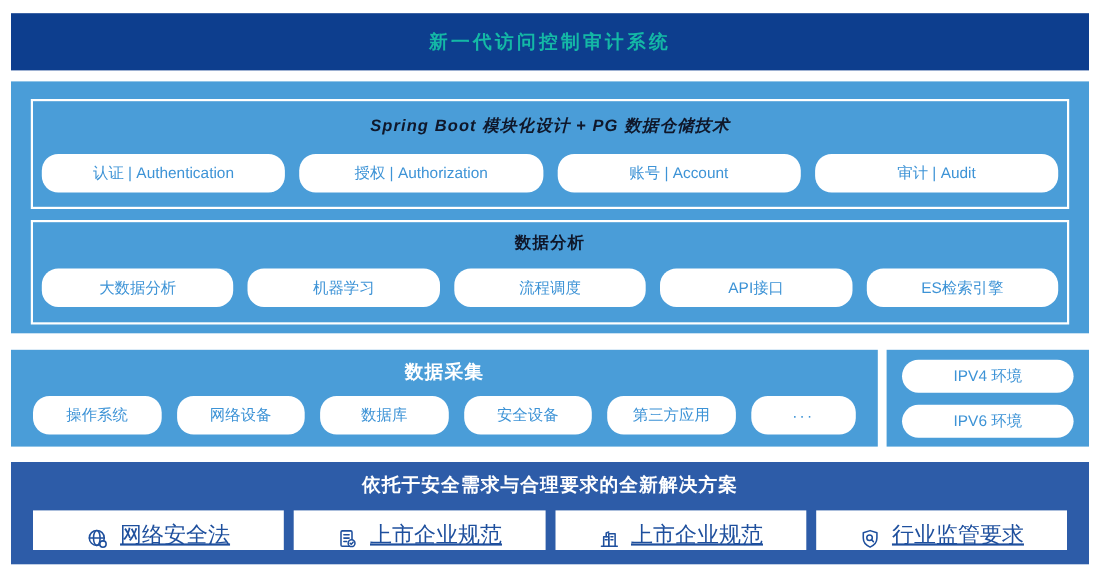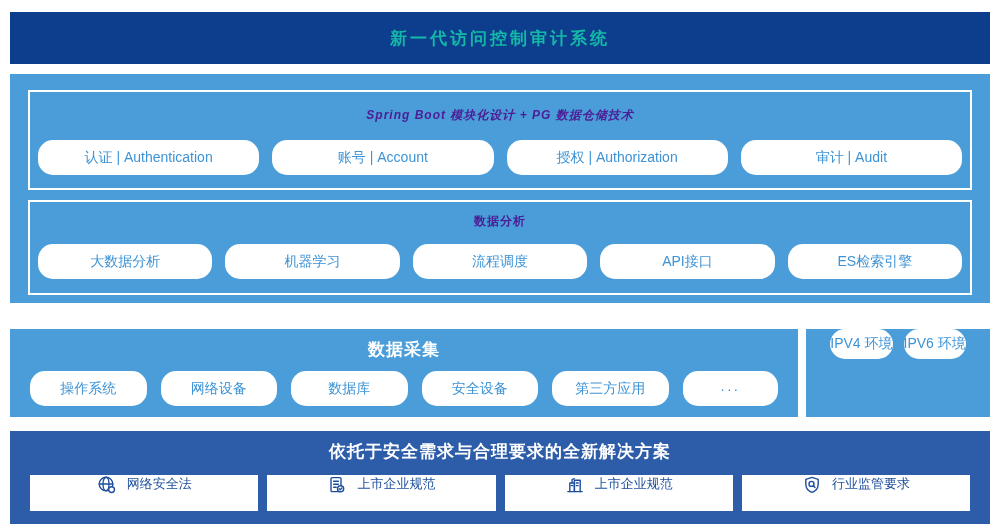--- a/index.html
+++ b/index.html
@@ -25,71 +25,71 @@
     color:#14b8a6;font-size:17px;font-weight:bold;letter-spacing:3px;
   }
   .platform{
     margin:10px 10px 0;height:229px;background:var(--panel-bg);
     padding:16px 18px 0;
   }
   .subpanel{border:2px solid #fff;}
   .subpanel-1{height:100px;margin-bottom:10px;padding:10px 8px 0;}
   .subpanel-2{height:95px;padding:6px 8px 12px;}
   .subpanel-title{
-    text-align:center;color:#4c1d95;font-weight:bold;font-size:12px;
+    text-align:center;color:#0f172a;font-weight:bold;font-size:15px;
     line-height:26px;letter-spacing:1px;
   }
   .subpanel-title.italic{font-style:italic;}
   .box-row{display:flex;gap:13px;margin-top:12px;padding:0 0;}
   .subpanel-2 .box-row{margin-top:10px;}
   .wbox{
     flex:1;height:35px;background:var(--box-bg);
     display:flex;align-items:center;justify-content:center;
     color:var(--box-text);font-size:14px;white-space:nowrap;border-radius:15px;
   }
-  .mid-row{display:flex;gap:8px;margin:26px 10px 0;height:88px;}
+  .mid-row{display:flex;gap:8px;margin:15px 10px 0;height:88px;}
   .collection{flex:1;background:var(--panel-bg);padding:8px 20px 0;}
   .collection-title,.solution-title{
     text-align:center;color:#fff;font-weight:bold;font-size:17px;
     line-height:26px;letter-spacing:1px;
   }
   .collection .box-row{margin-top:8px;gap:14px;}
   .wbox.ellipsis{flex:0.82;letter-spacing:2px;}
   .env-panel{
     width:184px;background:var(--panel-bg);
-    display:flex;flex-direction:row;justify-content:center;
+    display:flex;flex-direction:column;justify-content:center;
     gap:11px;padding:0 14px;
   }
   .env-panel .wbox{flex:none;height:30px;}
   .solution{
     margin:14px 10px 0;height:93px;background:var(--solution-bg);
     padding:8px 18px 12px;
   }
   .solution .box-row{margin-top:10px;gap:9px;padding:0 2px;}
   .sbox{
     flex:1;height:36px;background:var(--box-bg);
-    display:flex;align-items:flex-start;justify-content:center;gap:10px;
-    color:var(--solution-text);font-size:13px;white-space:nowrap;
+    display:flex;align-items:flex-end;justify-content:center;gap:10px;
+    color:var(--solution-text);font-size:20px;white-space:nowrap;text-decoration:underline;
   }
   .sbox svg{display:block;}
 </style>
 </head>
 <body>
 
 <div class="banner">
   <div class="banner-title">新一代访问控制审计系统</div>
 </div>
 
 <div class="platform">
   <div class="subpanel subpanel-1">
     <div class="subpanel-title italic">Spring Boot 模块化设计 + PG 数据仓储技术</div>
     <div class="box-row">
       <div class="wbox">认证 | Authentication</div>
+      <div class="wbox">授权 | Authorization</div>
       <div class="wbox">账号 | Account</div>
-      <div class="wbox">授权 | Authorization</div>
       <div class="wbox">审计 | Audit</div>
     </div>
   </div>
   <div class="subpanel subpanel-2">
     <div class="subpanel-title">数据分析</div>
     <div class="box-row">
       <div class="wbox">大数据分析</div>
       <div class="wbox">机器学习</div>
       <div class="wbox">流程调度</div>
       <div class="wbox">API接口</div>

